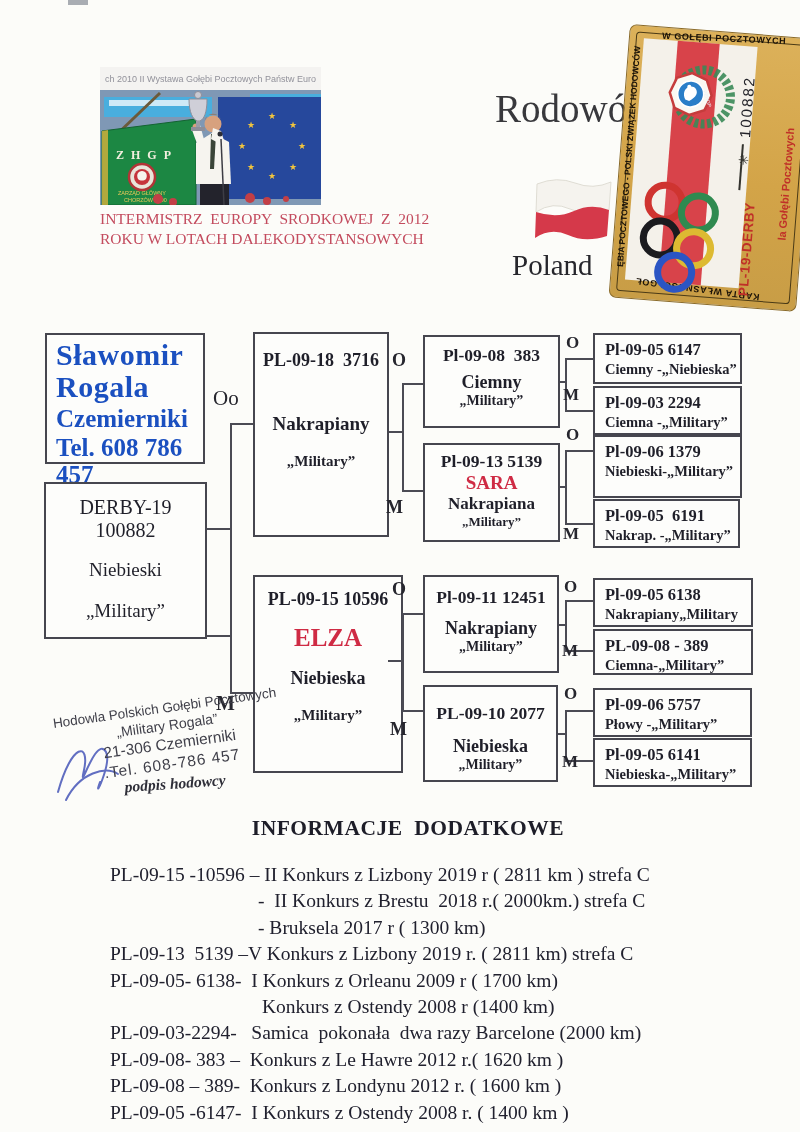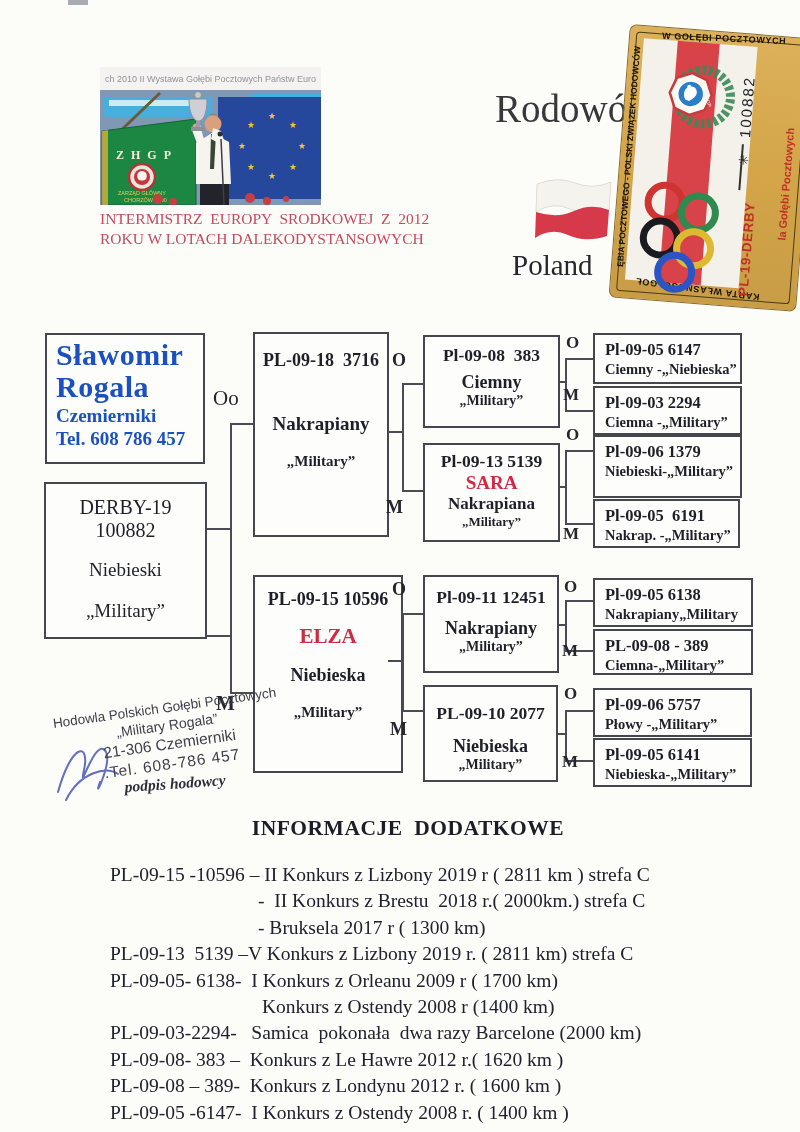--- a/index.html
+++ b/index.html
@@ -8,21 +8,21 @@
     background:#fcfcf9;overflow:hidden;
     font-family:"Liberation Serif",serif;color:#1f1f29;
   }
   .abs{position:absolute;}
   .box{position:absolute;border:2px solid #46464f;background:#fdfdfb;box-sizing:border-box;}
   .line{position:absolute;background:#4b4b54;}
   .sex{position:absolute;font-weight:bold;color:#26262e;font-family:"Liberation Serif",serif;}
   
   .breeder{padding:4px 6px 0 9px;color:#1b50c0;font-weight:bold;line-height:1.06;}
   .breeder .big{font-size:30px;letter-spacing:0.5px;}
-  .breeder .small{font-size:19px;margin-top:3px;}
+  .breeder .small{font-size:25px;margin-top:3px;}
   
   .subject{text-align:center;padding-top:12px;font-size:20px;}
   
   .bctr{text-align:center;font-weight:bold;}
   .ring{font-size:17.5px;white-space:pre;}
   .red{color:#cf2b44;}
   .gg{padding:4px 0 0 10px;font-weight:bold;text-align:left;}
   .gg .ring{font-size:16.5px;line-height:21px;}
   .gg .desc{font-size:14.5px;line-height:19px;white-space:pre;}
   
@@ -191,21 +191,21 @@
   </div>
 
   <div class="box bctr" style="left:253px;top:332px;width:136px;height:205px;padding-top:16px;">
     <div class="ring" style="font-size:18px;">PL-09-18  3716</div>
     <div style="font-size:19px;margin-top:42px;">Nakrapiany</div>
     <div style="font-size:15px;margin-top:18px;">„Military”</div>
   </div>
 
   <div class="box bctr" style="left:253px;top:575px;width:150px;height:198px;padding-top:12px;">
     <div class="ring" style="font-size:18px;">PL-09-15 10596</div>
-    <div class="red" style="font-size:21px;margin-top:14px;">ELZA</div>
+    <div class="red" style="font-size:25px;margin-top:14px;">ELZA</div>
     <div style="font-size:18px;margin-top:16px;">Niebieska</div>
     <div style="font-size:15px;margin-top:18px;">„Military”</div>
   </div>
 
   <div class="box bctr" style="left:423px;top:335px;width:137px;height:93px;padding-top:8px;">
     <div class="ring">Pl-09-08  383</div>
     <div style="font-size:18px;margin-top:6px;">Ciemny</div>
     <div style="font-size:14px;">„Military”</div>
   </div>
 

